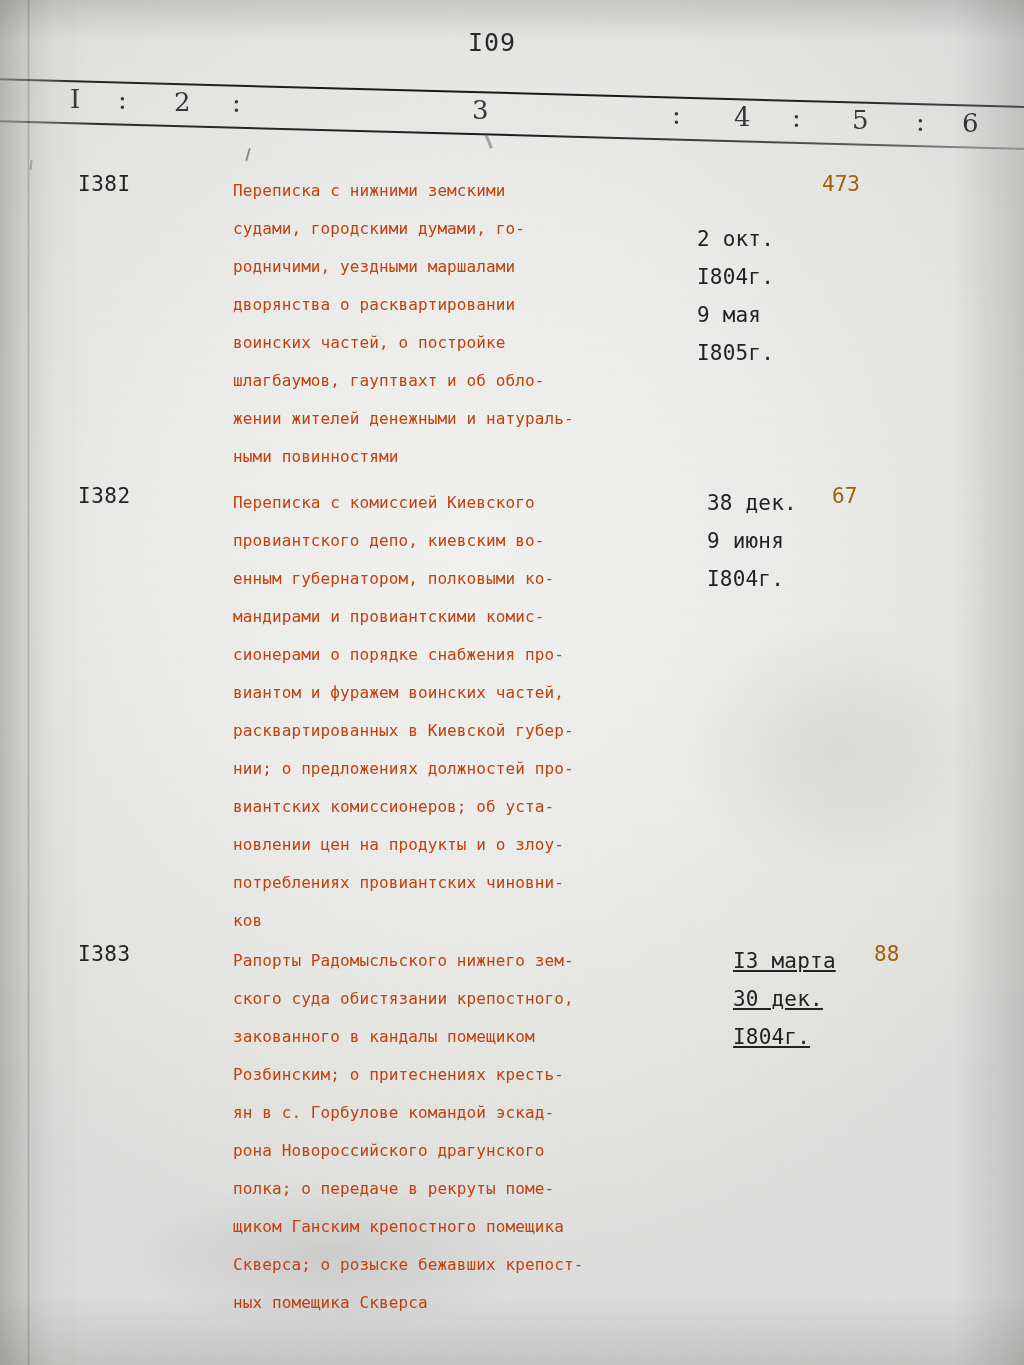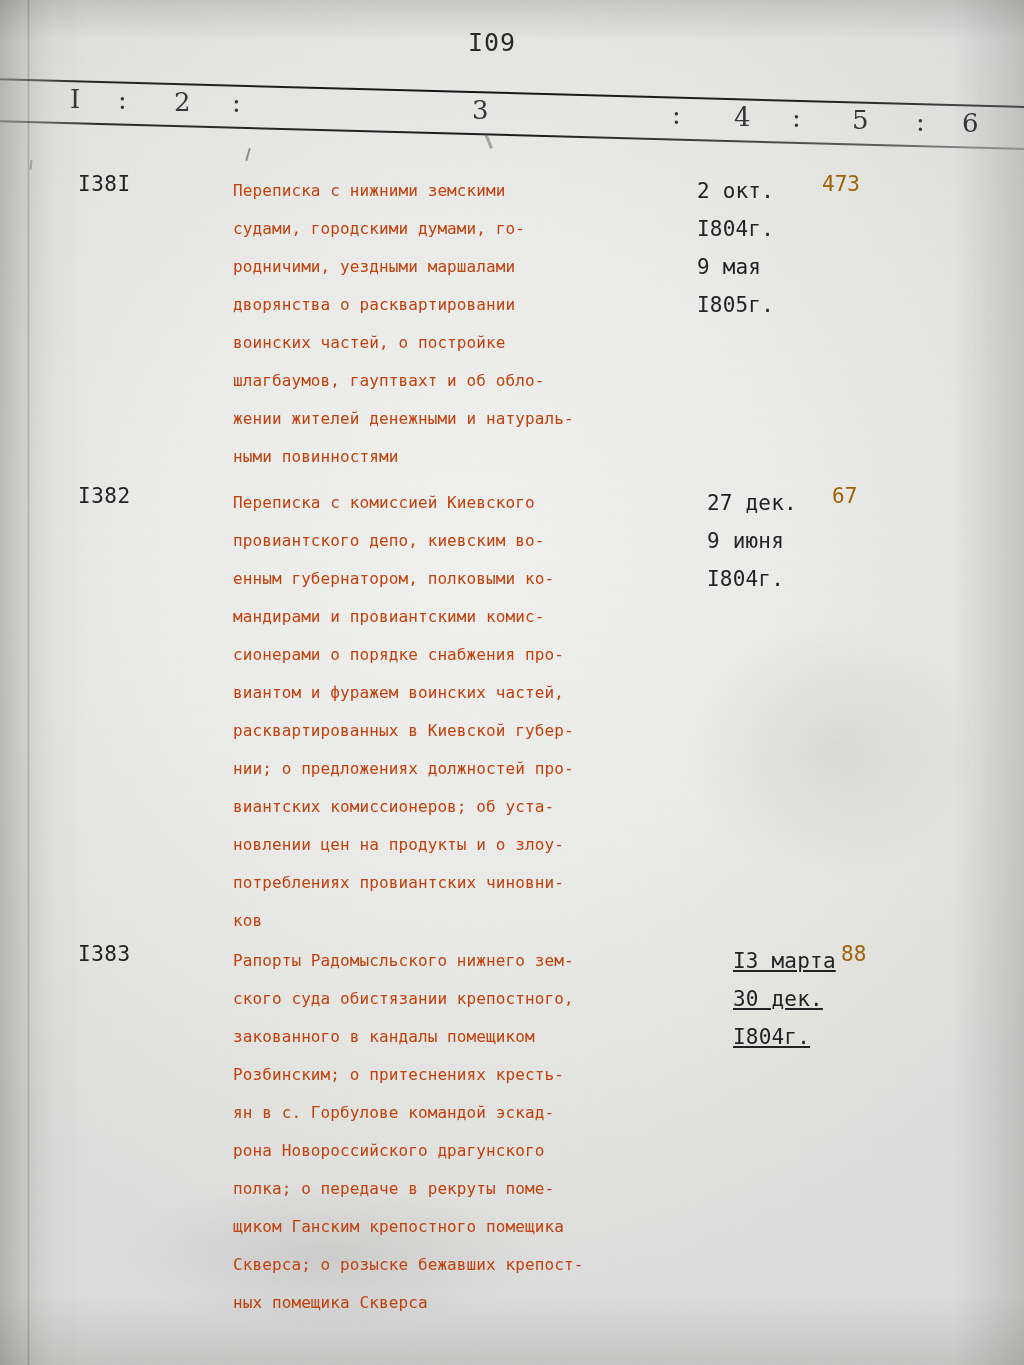--- a/index.html
+++ b/index.html
@@ -243,61 +243,61 @@
         <div class="entry" style="top: 172px;">
           <div class="entry-no">I38I</div>
           <div class="entry-title">Переписка с нижними земскими
 судами, городскими думами, го-
 родничими, уездными маршалами
 дворянства о расквартировании
 воинских частей, о постройке
 шлагбаумов, гауптвахт и об обло-
 жении жителей  денежными и натураль-
 ными повинностями</div>
-          <div class="entry-dates" style="left: 697px;">2 окт.
+          <div class="entry-dates" style="left: 697px; margin-top: 48px;">2 окт.
 I804г.
 9 мая
 I805г.</div>
           <div class="entry-sheets" style="left: 822px;">473</div>
         </div>
         <div class="entry" style="top: 484px;">
           <div class="entry-no">I382</div>
           <div class="entry-title">Переписка с комиссией Киевского
 провиантского депо, киевским во-
 енным губернатором, полковыми ко-
 мандирами и провиантскими комис-
 сионерами о порядке снабжения про-
 виантом и фуражем воинских частей,
 расквартированных в Киевской губер-
 нии; о предложениях должностей про-
 виантских комиссионеров; об уста-
 новлении цен на продукты и о злоу-
 потреблениях провиантских чиновни-
 ков</div>
-          <div class="entry-dates" style="left: 707px;">27 дек.
+          <div class="entry-dates" style="left: 707px;">38 дек.
 9 июня
 I804г.</div>
           <div class="entry-sheets" style="left: 832px;">67</div>
         </div>
         <div class="entry" style="top: 942px;">
           <div class="entry-no">I383</div>
           <div class="entry-title">Рапорты Радомысльского нижнего зем-
 ского суда обистязании крепостного,
 закованного в кандалы помещиком
 Розбинским; о притеснениях кресть-
 ян в с. Горбулове командой эскад-
 рона Новороссийского драгунского
 полка; о передаче в рекруты поме-
 щиком Ганским крепостного помещика
 Скверса; о розыске бежавших крепост-
 ных помещика Сквepca</div>
           <div class="entry-dates" style="left: 733px; text-decoration: underline;">I3 марта
 30 дек.
 I804г.</div>
-          <div class="entry-sheets" style="left: 841px;">88</div>
+          <div class="entry-sheets" style="left: 874px;">88</div>
         </div>
       </div>
 
     <div class="stray" style="left:247px; top:148px; width:2px; height:13px; transform:rotate(16deg);"></div>
     <div class="stray" style="left:30px; top:160px; width:2px; height:10px; transform:rotate(6deg); opacity:.6;"></div>
     <div class="stray" style="left:487px; top:133px; width:3px; height:16px; transform:rotate(-22deg); opacity:.75;"></div>
   </div>
 
   <div class="edge-left"></div>
   <div class="edge-left-crease"></div>

